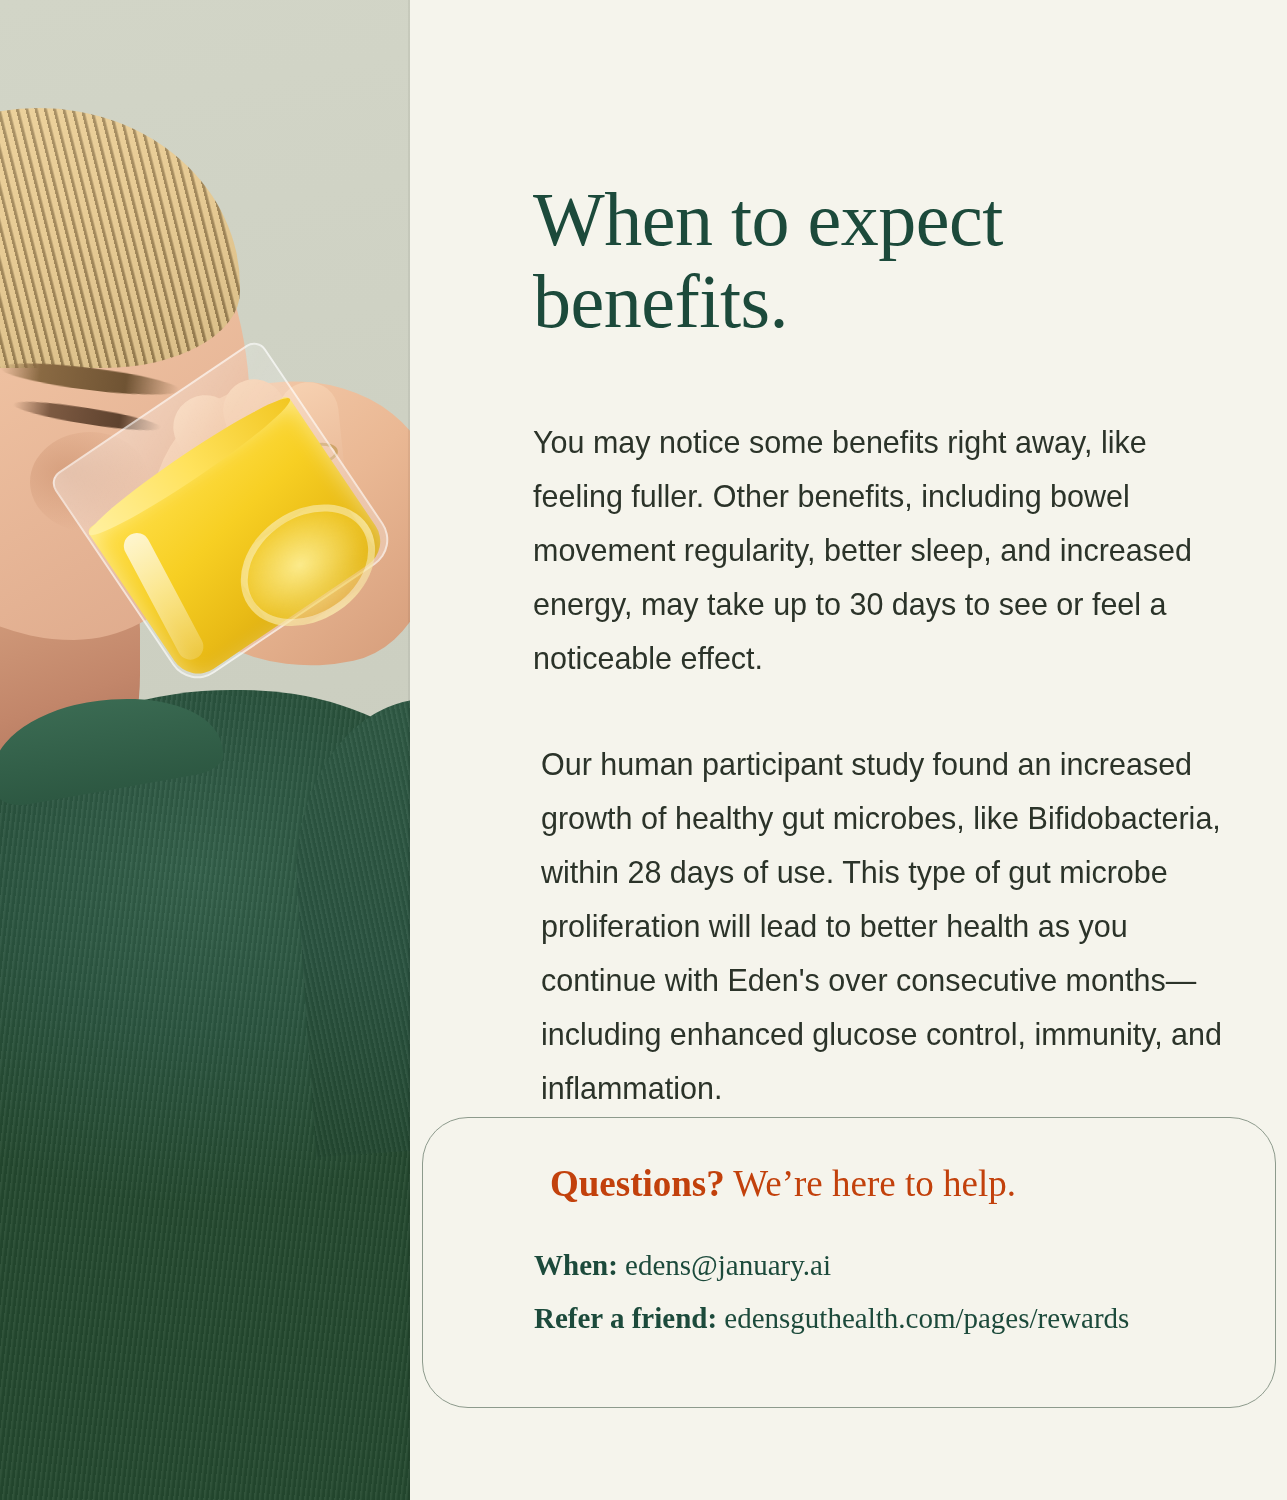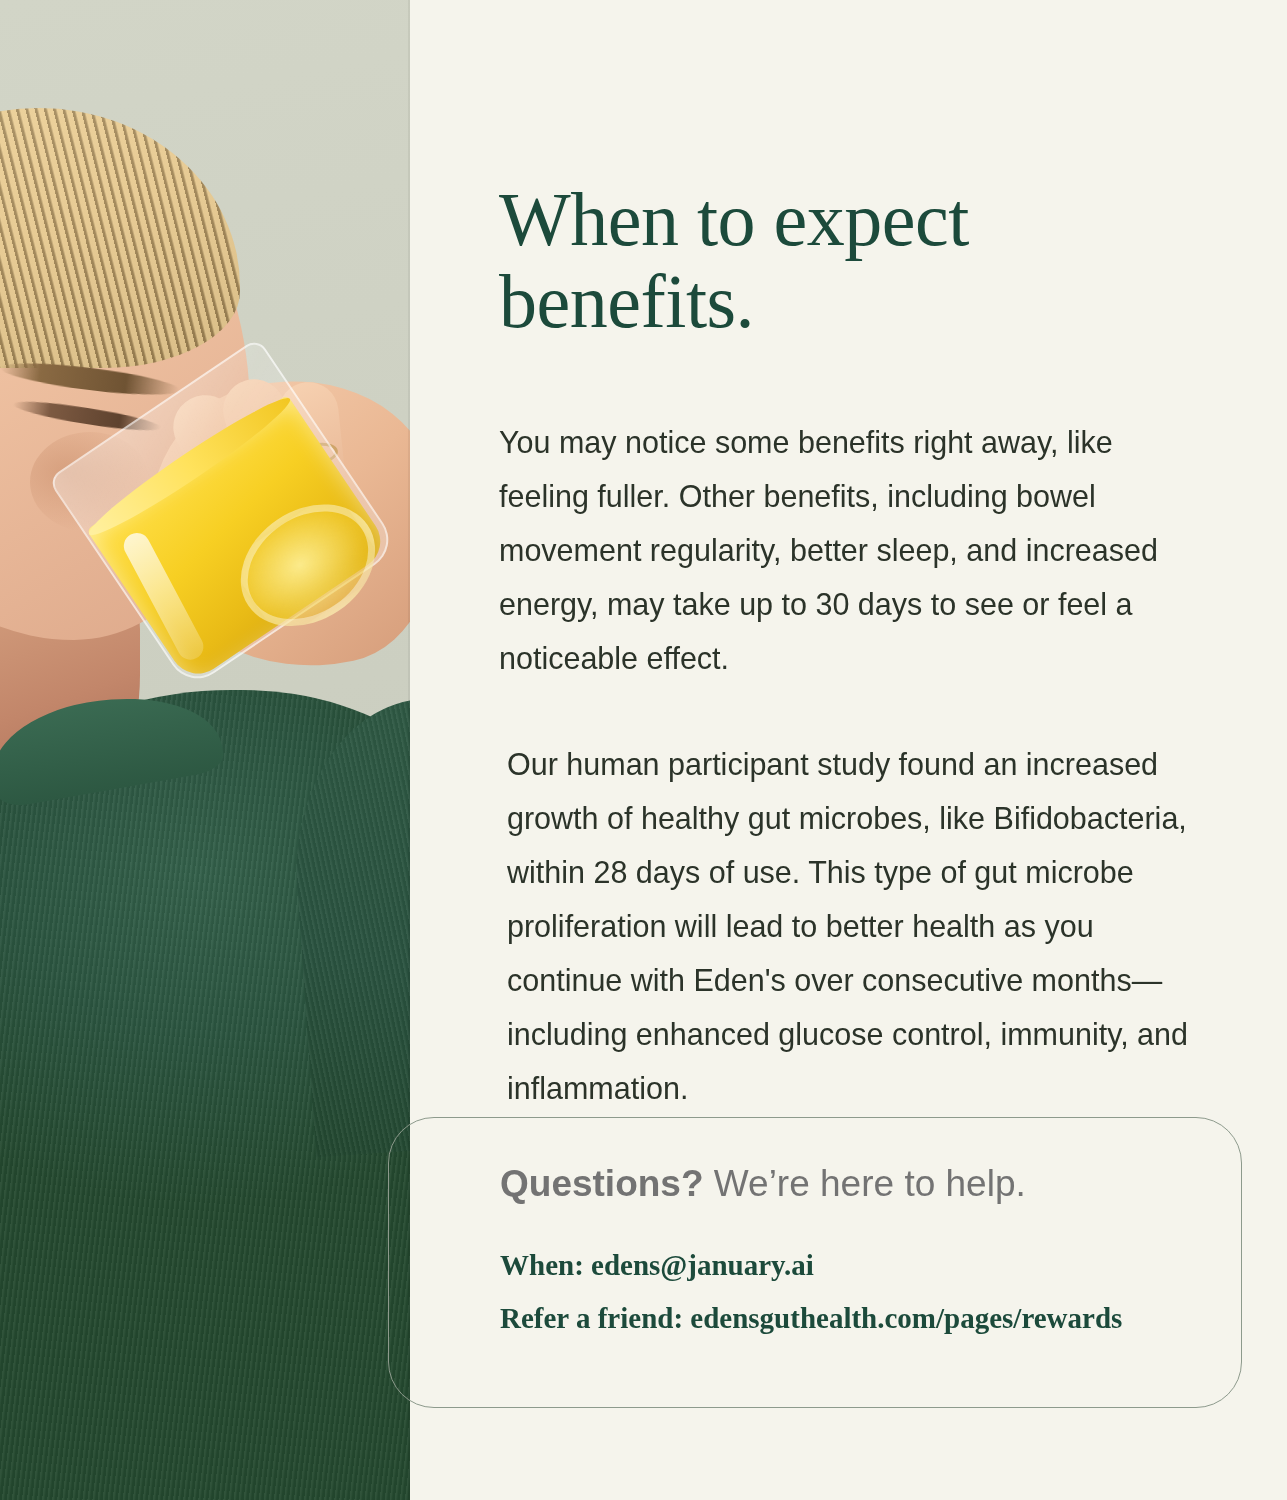--- a/index.html
+++ b/index.html
@@ -12,20 +12,21 @@
     background: #f5f4ec;
     font-family: "Liberation Serif", "DejaVu Serif", serif;
     overflow: hidden;
   }
   .page {
     position: relative;
     width: 1287px;
     height: 1500px;
     background: #f5f4ec;
     display: flex;
+    gap: 34px;
   }
 
   
   .photo-panel {
     position: relative;
     width: 410px;
     height: 1500px;
     flex: 0 0 410px;
     overflow: hidden;
     background: #ced1c3;
@@ -286,38 +287,38 @@
     border-radius: 46px;
     background: transparent;
   }
   .contact-inner {
     position: absolute;
     left: 111px;
     top: 45px;
     width: 700px;
   }
   .questions-line {
-    margin: 0 0 36px 0;
-    font-family: Liberation Sans, sans-serif;
+    margin: 0 0 36px 16px;
+    font-family: Liberation Serif, serif;
     font-size: 37px;
     line-height: 1.15;
-    color: #737373;
+    color: #c2410c;
   }
   .questions-line .bold {
     font-weight: 700;
   }
   .contact-row {
     margin: 0 0 6px 0;
     font-family: "Liberation Serif", "DejaVu Serif", serif;
     font-size: 29px;
     line-height: 47px;
     color: #1c4a3b;
   }
   .contact-row .label { font-weight: 700; }
-  .contact-row .value { font-weight: 700; }
+  .contact-row .value { font-weight: 400; }
 </style>
 </head>
 <body>
 
 <div class="page">
 
   <div class="photo-panel">
     <div class="photo-bg"></div>
     <div class="sweater"></div>
     <div class="sweater-shoulder-r"></div>

